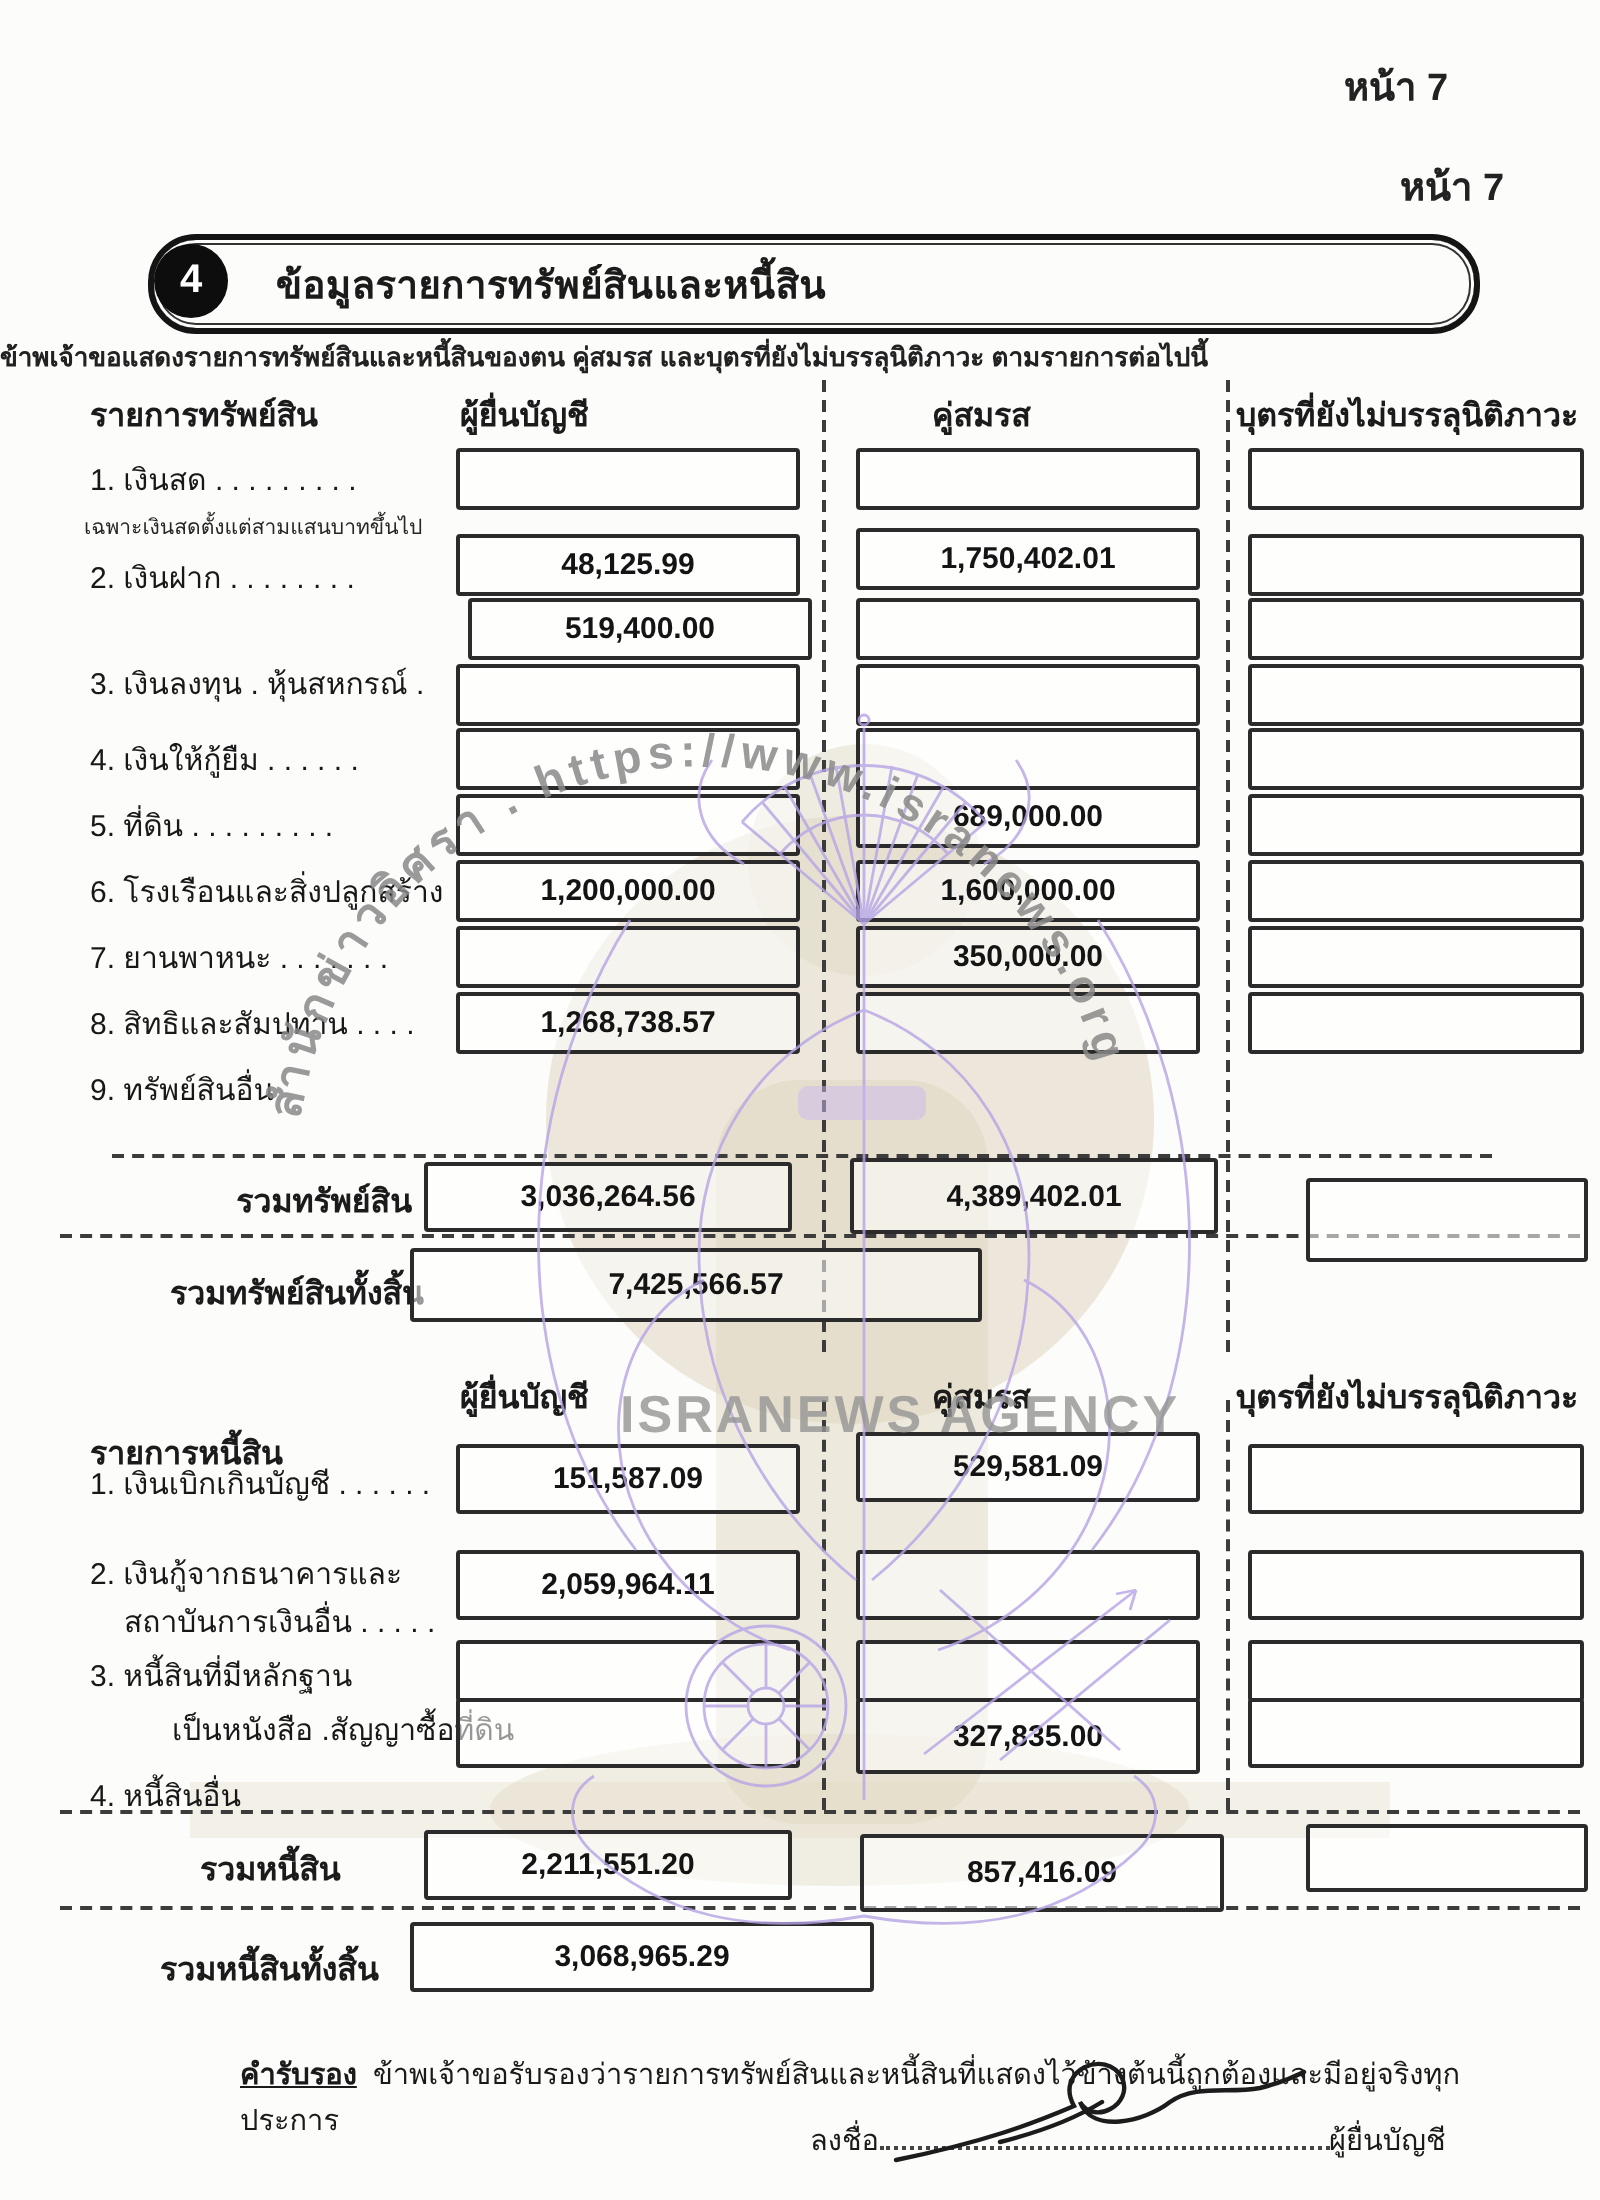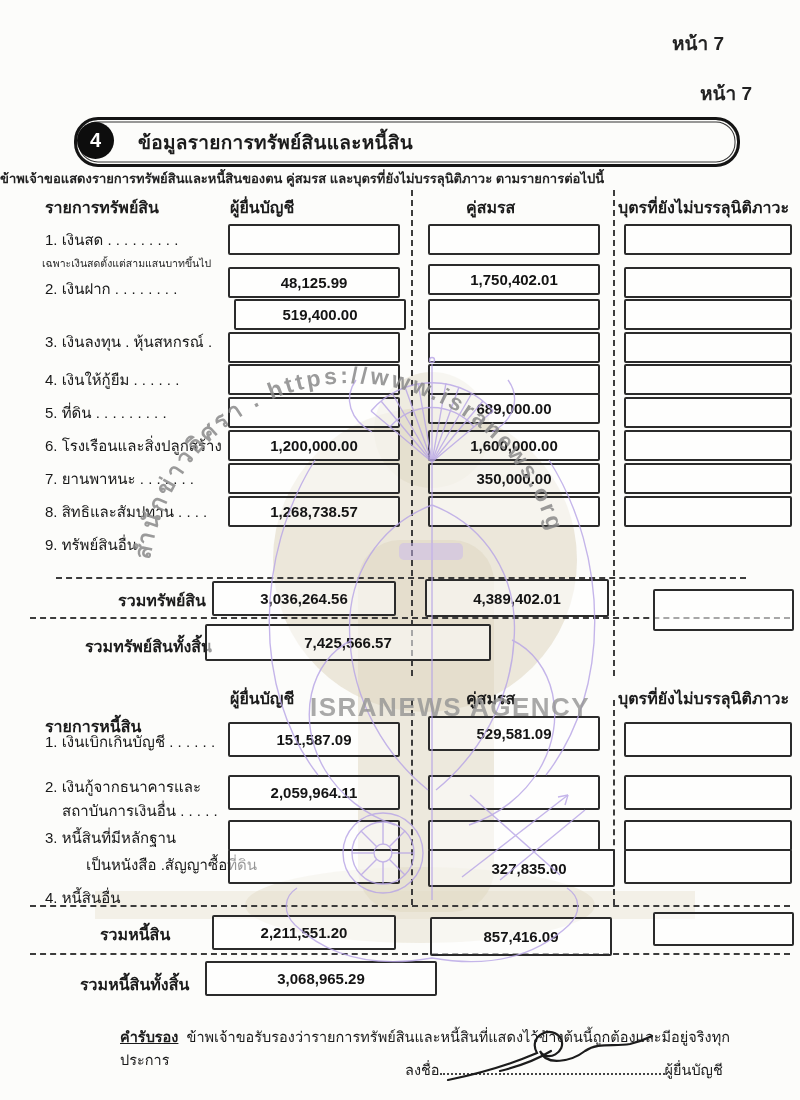--- a/index.html
+++ b/index.html
@@ -253,21 +253,21 @@
       </div>
     <div class="box b3">
         <span></span>
       </div>
   </div>
   <div class="row" style="top:849px;">
     <div class="rlabel" style="left:62px;top:4px;margin-left:24px;">เป็นหนังสือ  .สัญญาซื้อที่ดิน</div>
     <div class="box b1 lbox">
         <span></span>
       </div>
-    <div class="box b2 lbox" style="height:34px;padding-left:15px;">
+    <div class="box b2 lbox" style="height:34px;">
         <span>327,835.00</span>
       </div>
     <div class="box b3 lbox">
         <span></span>
       </div>
   </div>
   <div class="abs rlabel" style="left:45px;top:886px;">4. หนี้สินอื่น</div>
 
   <div class="abs hdash" style="left:30px;top:905px;width:760px;"></div>
   <div class="abs total-label" style="left:100px;top:922px;width:106px;text-align:left;">รวมหนี้สิน</div>

